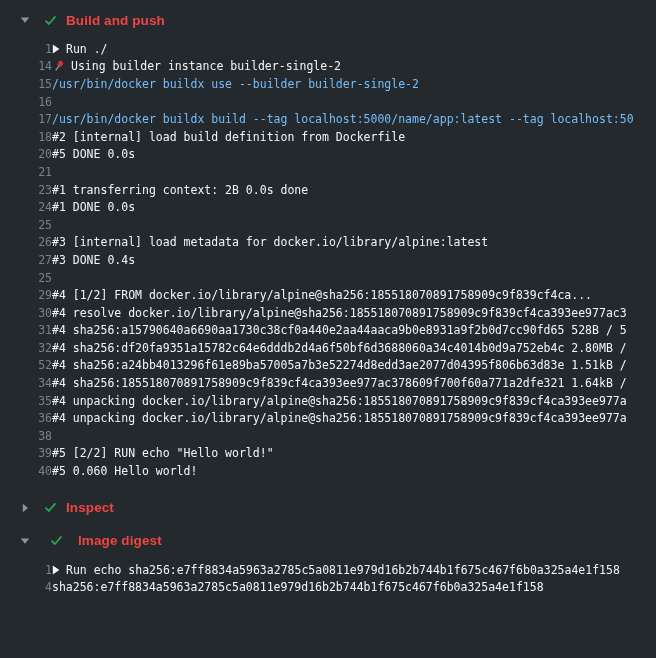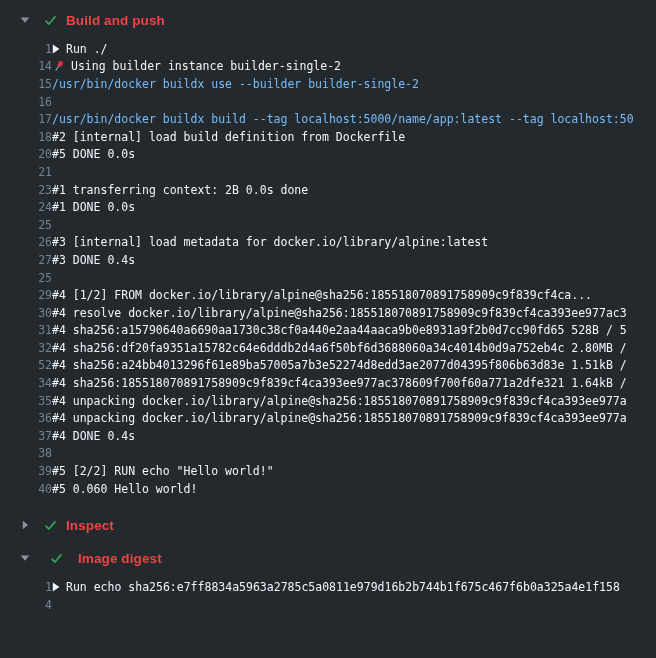--- a/index.html
+++ b/index.html
@@ -129,21 +129,20 @@
           <div class="row" data-name="log-line"><span class="num" data-name="line-number">27</span><span class="txt" data-name="log-text"><span data-name="log-text-content">#3 DONE 0.4s</span></span></div>
           <div class="row" data-name="log-line"><span class="num" data-name="line-number">25</span><span class="txt" data-name="log-text"><span data-name="log-text-content"></span></span></div>
           <div class="row" data-name="log-line"><span class="num" data-name="line-number">29</span><span class="txt" data-name="log-text"><span data-name="log-text-content">#4 [1/2] FROM docker.io/library/alpine@sha256:185518070891758909c9f839cf4ca...</span></span></div>
           <div class="row" data-name="log-line"><span class="num" data-name="line-number">30</span><span class="txt" data-name="log-text"><span data-name="log-text-content">#4 resolve docker.io/library/alpine@sha256:185518070891758909c9f839cf4ca393ee977ac3</span></span></div>
           <div class="row" data-name="log-line"><span class="num" data-name="line-number">31</span><span class="txt" data-name="log-text"><span data-name="log-text-content">#4 sha256:a15790640a6690aa1730c38cf0a440e2aa44aaca9b0e8931a9f2b0d7cc90fd65 528B / 5</span></span></div>
           <div class="row" data-name="log-line"><span class="num" data-name="line-number">32</span><span class="txt" data-name="log-text"><span data-name="log-text-content">#4 sha256:df20fa9351a15782c64e6dddb2d4a6f50bf6d3688060a34c4014b0d9a752eb4c 2.80MB /</span></span></div>
           <div class="row" data-name="log-line"><span class="num" data-name="line-number">52</span><span class="txt" data-name="log-text"><span data-name="log-text-content">#4 sha256:a24bb4013296f61e89ba57005a7b3e52274d8edd3ae2077d04395f806b63d83e 1.51kB /</span></span></div>
           <div class="row" data-name="log-line"><span class="num" data-name="line-number">34</span><span class="txt" data-name="log-text"><span data-name="log-text-content">#4 sha256:185518070891758909c9f839cf4ca393ee977ac378609f700f60a771a2dfe321 1.64kB /</span></span></div>
           <div class="row" data-name="log-line"><span class="num" data-name="line-number">35</span><span class="txt" data-name="log-text"><span data-name="log-text-content">#4 unpacking docker.io/library/alpine@sha256:185518070891758909c9f839cf4ca393ee977a</span></span></div>
           <div class="row" data-name="log-line"><span class="num" data-name="line-number">36</span><span class="txt" data-name="log-text"><span data-name="log-text-content">#4 unpacking docker.io/library/alpine@sha256:185518070891758909c9f839cf4ca393ee977a</span></span></div>
-          <div class="row" data-name="log-line"><span class="num" data-name="line-number">37</span><span class="txt" data-name="log-text"><span data-name="log-text-content">#4 DONE 0.4s</span></span></div>
           <div class="row" data-name="log-line"><span class="num" data-name="line-number">38</span><span class="txt" data-name="log-text"><span data-name="log-text-content"></span></span></div>
           <div class="row" data-name="log-line"><span class="num" data-name="line-number">39</span><span class="txt" data-name="log-text"><span data-name="log-text-content">#5 [2/2] RUN echo "Hello world!"</span></span></div>
           <div class="row" data-name="log-line"><span class="num" data-name="line-number">40</span><span class="txt" data-name="log-text"><span data-name="log-text-content">#5 0.060 Hello world!</span></span></div>
         </div>
       </div>
       <div class="section" data-name="log-section-inspect">
         <div class="section-header" data-name="section-header-inspect">
           <span class="chev" data-name="chevron-right-icon">
             <svg width="10" height="10" viewBox="0 0 10 10">
               <path fill="#8b949e" d="M2.8 0.8 v8.4 L8 5 Z"></path>
@@ -168,17 +167,17 @@
             <svg width="13" height="13" viewBox="0 0 16 16">
               <path fill="none" stroke="#2ea44f" stroke-width="2.2" stroke-linecap="round" stroke-linejoin="round" d="M2.5 8.8 L6.1 12.3 L13.5 3.6"></path>
             </svg>
           </span>
           <span class="title" data-name="section-title">Image digest</span>
         </div>
         <div class="log" data-name="log-lines-image-digest">
           <div class="row" data-name="log-line"><span class="num" data-name="line-number">1</span><span class="txt" data-name="log-text"><span class="inline-icon" data-name="run-arrow-icon"><svg width="8" height="10" viewBox="0 0 8 10">
                   <path fill="#f0f6fc" d="M0.8 0.6 L7.4 5 L0.8 9.4 Z"></path>
                 </svg></span><span data-name="log-text-content">Run echo sha256:e7ff8834a5963a2785c5a0811e979d16b2b744b1f675c467f6b0a325a4e1f158</span></span></div>
-          <div class="row" data-name="log-line"><span class="num" data-name="line-number">4</span></div>
+          <div class="row" data-name="log-line"><span class="num" data-name="line-number">4</span><span class="txt" data-name="log-text"><span data-name="log-text-content">sha256:e7ff8834a5963a2785c5a0811e979d16b2b744b1f675c467f6b0a325a4e1f158</span></span></div>
         </div>
       </div>
     </div>
 </div>
 
 </body></html>

